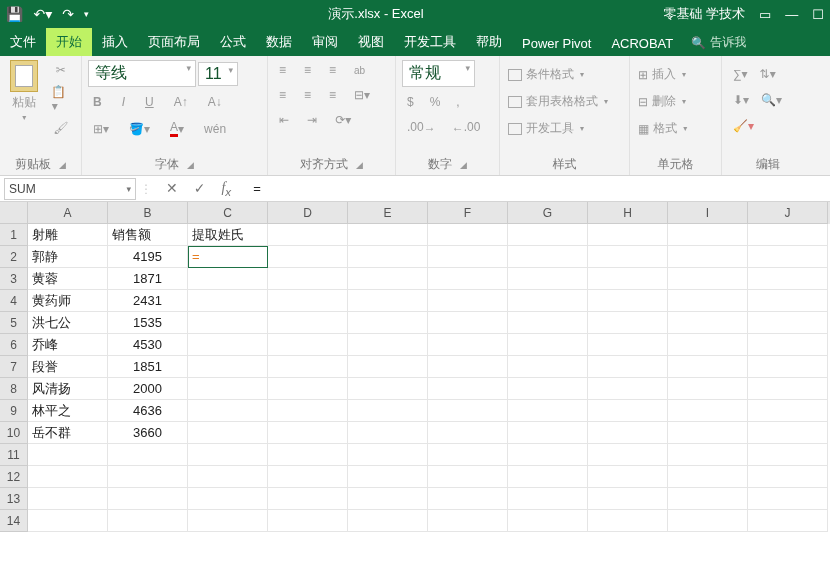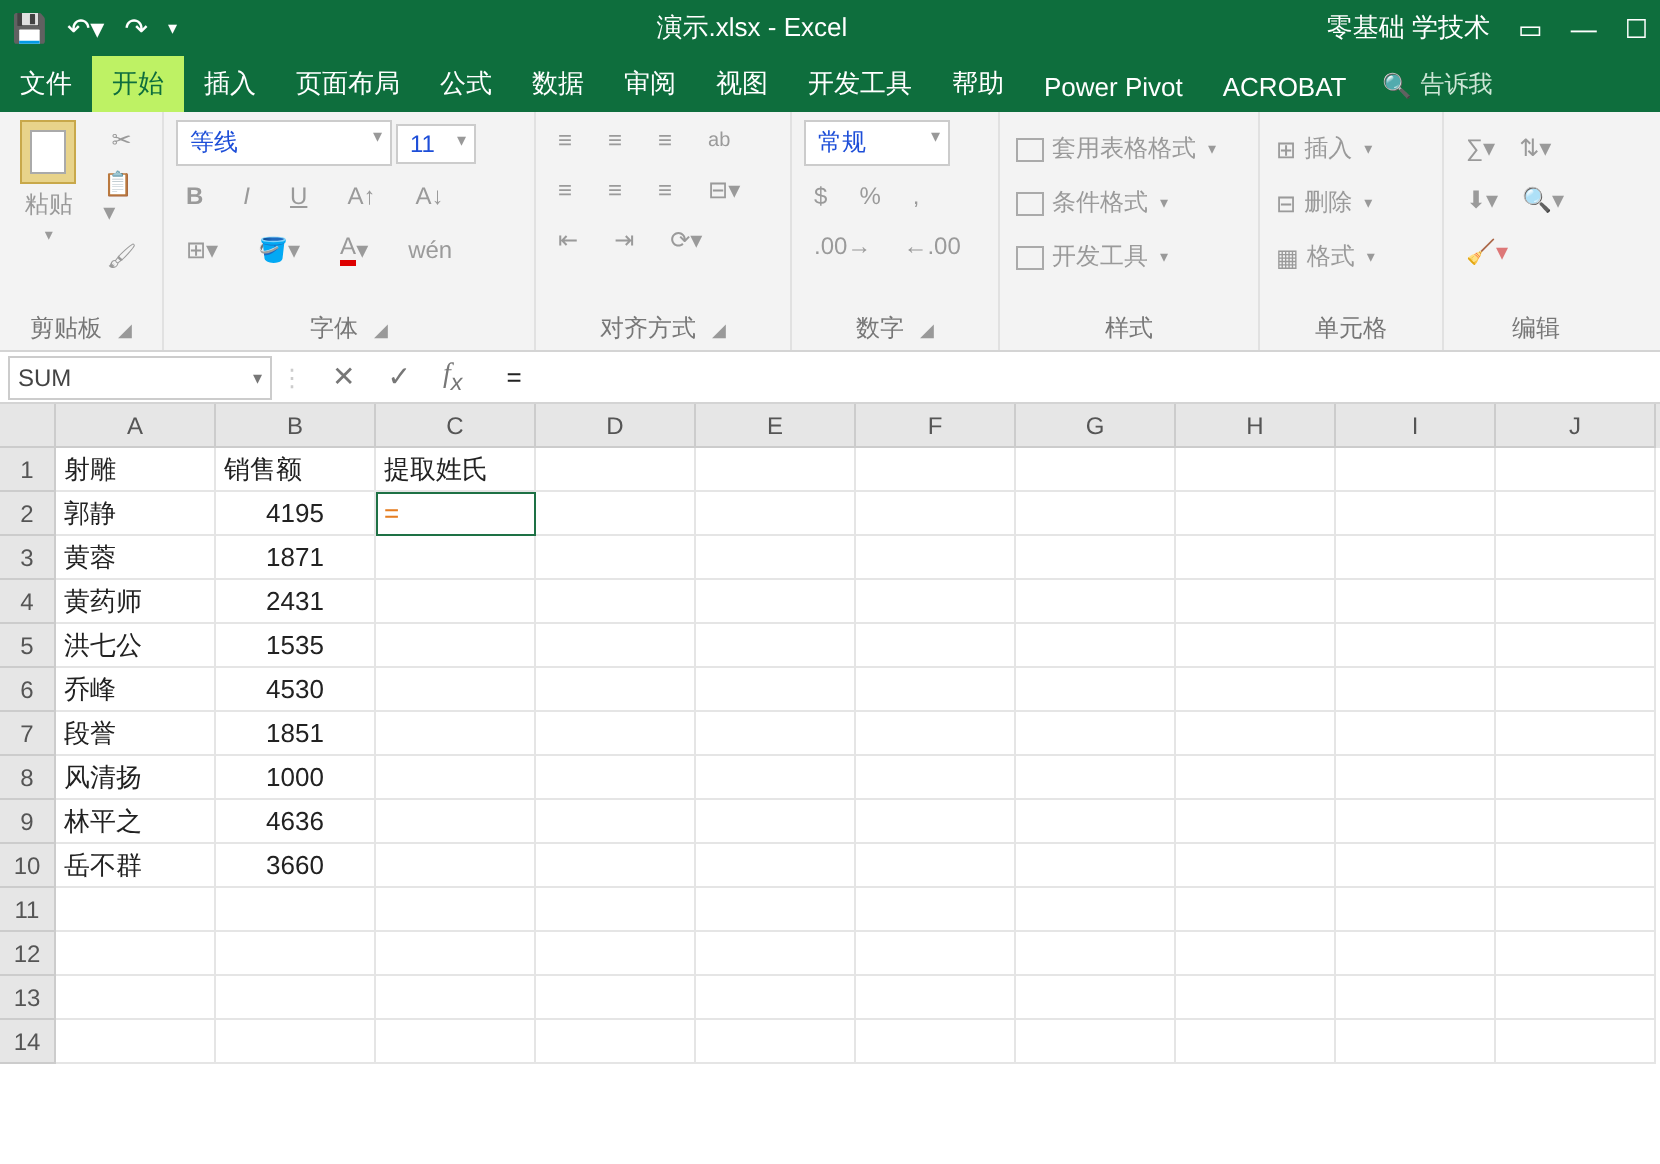--- a/index.html
+++ b/index.html
@@ -17,21 +17,21 @@
 .group{display:flex;flex-direction:column;border-right:1px solid #e1e1e1;padding:4px 6px 2px;color:#9a9a9a}
 .group .body{flex:1;display:flex;gap:4px}
 .group .label{text-align:center;font-size:12px;color:#777;padding-top:2px;display:flex;justify-content:center;align-items:center;gap:8px}
 .group .dlaunch{font-size:9px;color:#999}
 .btn{display:inline-flex;align-items:center;justify-content:center;border:1px solid transparent;padding:2px 4px;font-size:12px;color:#9a9a9a}
 .vcol{display:flex;flex-direction:column;gap:2px}
 .hrow{display:flex;gap:2px;align-items:center}
 .paste{width:40px;display:flex;flex-direction:column;align-items:center;gap:2px}
 .paste .icon{width:28px;height:32px;background:#e8d38a;border:1px solid #c8a84a;position:relative}
 .paste .icon::after{content:"";position:absolute;top:4px;left:4px;width:16px;height:20px;background:#fff;border:1px solid #aaa}
-.sel{border:1px solid #ccc;background:#fff;padding:2px 18px 2px 6px;font-size:12px;position:relative;color:#1d4ed8}
+.sel{border:1px solid #ccc;background:#fff;padding:2px 18px 2px 6px;font-size:16px;position:relative;color:#14532d}
 .sel::after{content:"▾";position:absolute;right:4px;top:2px;font-size:9px;color:#999}
 .fmla{height:26px;background:#fff;border-bottom:1px solid #d4d4d4;display:flex;align-items:center}
 .namebox{width:132px;height:22px;border:1px solid #ccc;margin:0 4px;display:flex;align-items:center;padding:0 4px;font-size:12px;position:relative}
 .namebox::after{content:"▾";position:absolute;right:4px;font-size:9px;color:#777}
 .fbtns{display:flex;gap:16px;padding:0 14px;color:#777;font-size:14px}
 .fx{font-style:italic;font-family:serif}
 .finput{flex:1;padding:0 8px;font-size:13px;color:#222}
 .cursor{position:absolute;left:383px;top:198px;font-size:20px;pointer-events:none;color:#000}
 .sheet{position:relative}
 .colhdr{display:flex;height:22px;background:#e6e6e6}
@@ -173,25 +173,25 @@
     <div class="label">
         <span>数字</span>
         <span class="dlaunch">◢</span>
       </div>
   </div>
 
   <div class="group" style="width:130px">
     <div class="body vcol" style="gap:6px;padding-top:4px">
       <div class="stylebtn">
           <div class="sq"></div>
+          <span>条件格式</span>
+        </div>
+      <div class="stylebtn">
+          <div class="sq"></div>
           <span>套用表格格式</span>
-        </div>
-      <div class="stylebtn">
-          <div class="sq"></div>
-          <span>条件格式</span>
         </div>
       <div class="stylebtn">
           <div class="sq"></div>
           <span>开发工具</span>
         </div>
     </div>
     <div class="label">
         <span>样式</span>
       </div>
   </div>
@@ -351,21 +351,21 @@
         <div class="cell"></div>
         <div class="cell"></div>
         <div class="cell"></div>
         <div class="cell"></div>
         <div class="cell"></div>
         <div class="cell"></div>
       </div>
       <div class="row">
         <div class="rh">8</div>
         <div class="cell">风清扬</div>
-        <div class="cell r">1000</div>
+        <div class="cell r">2000</div>
         <div class="cell"></div>
         <div class="cell"></div>
         <div class="cell"></div>
         <div class="cell"></div>
         <div class="cell"></div>
         <div class="cell"></div>
         <div class="cell"></div>
         <div class="cell"></div>
       </div>
       <div class="row">

